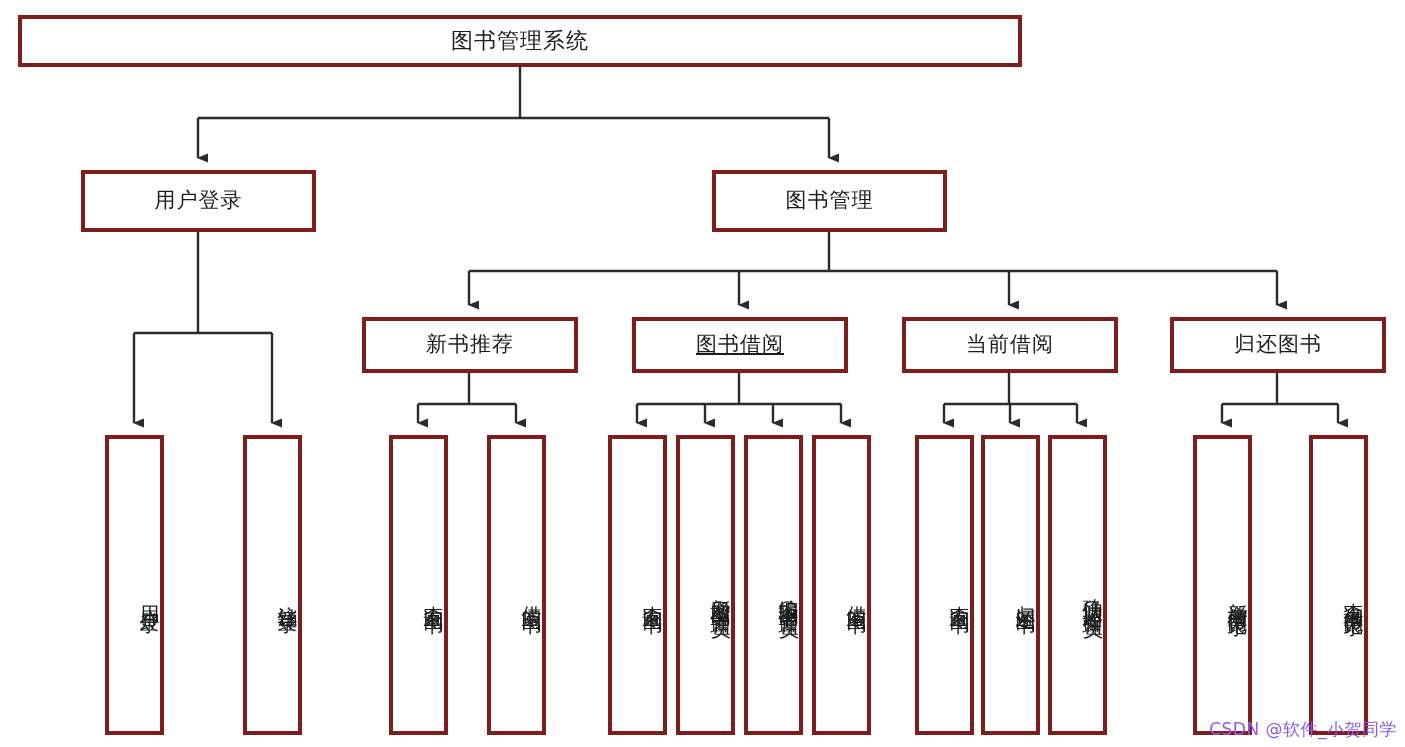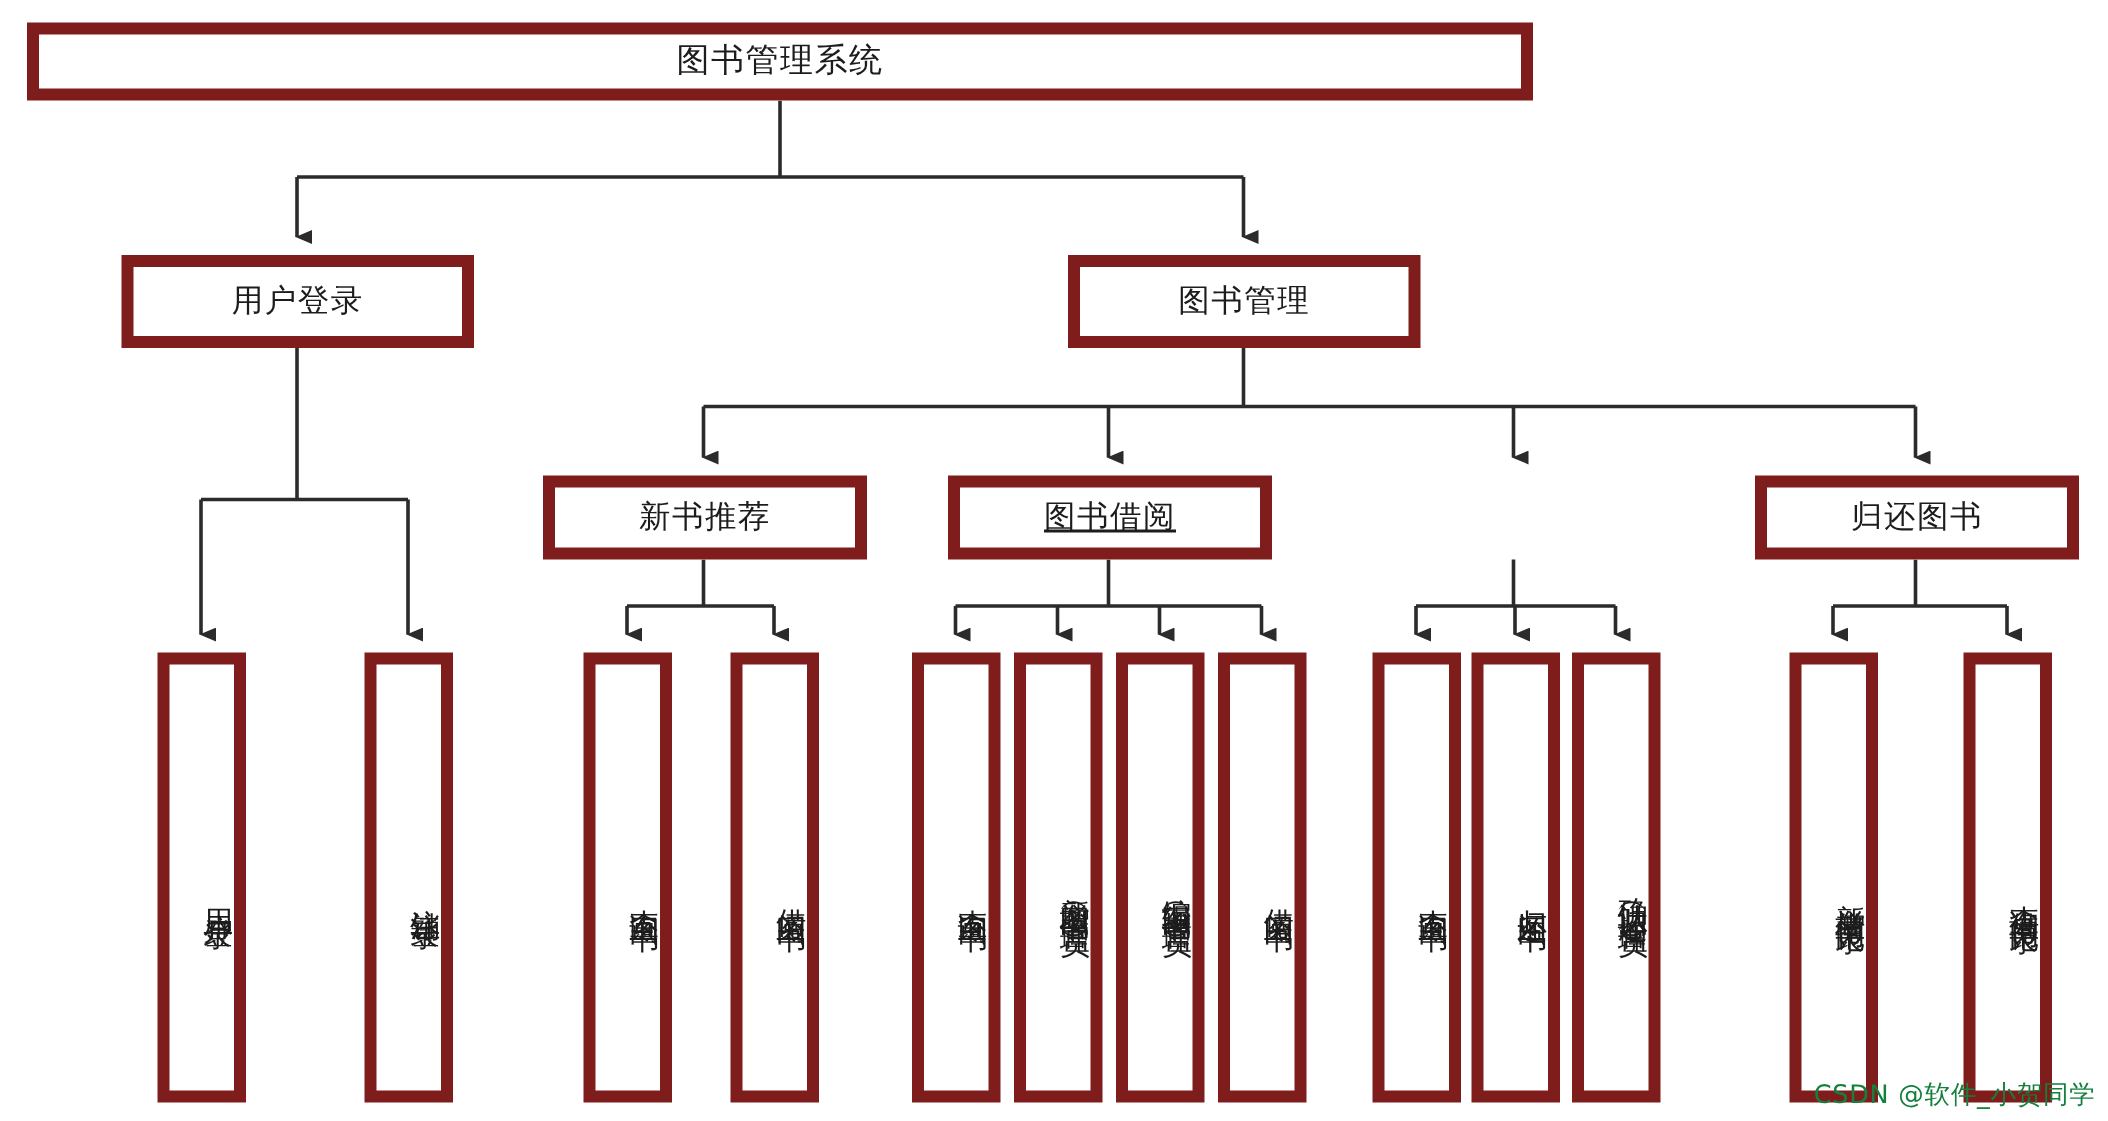--- a/index.html
+++ b/index.html
@@ -21,21 +21,21 @@
   #diagram-svg {
     position: absolute;
     left: 0;
     top: 0;
     width: 1405px;
     height: 747px;
   }
   .node {
     position: absolute;
     box-sizing: border-box;
-    border: 8px solid #7f1d1d;
+    border: 4px solid #7f1d1d;
     background: #ffffff;
     display: flex;
     align-items: center;
     justify-content: center;
     color: #1c1c1c;
     z-index: 3;
     text-align: right;
   }
   .node.h {
     font-size: 21px;
@@ -58,21 +58,21 @@
   .node.v .vlabel {
     writing-mode: vertical-rl;
     text-orientation: upright;
     white-space: nowrap;
   }
   #watermark {
     position: absolute;
     right: 8px;
     bottom: 6px;
     font-size: 17px;
-    color: #15803d;
+    color: #8b5cf6;
     letter-spacing: 0.5px;
     z-index: 6;
     white-space: nowrap;
   }
 </style>
 </head>
 <body>
 
 <div id="diagram-root">
 
@@ -136,20 +136,23 @@
   <div class="node h" style="left:362px; top:317px; width:216px; height:56px;">
     <span>新书推荐</span>
   </div>
 
   <div class="node h" style="left:712px; top:170px; width:235px; height:62px;">
     <span>图书管理</span>
   </div>
   <div class="node h" style="left:632px; top:317px; width:216px; height:56px;text-decoration:underline;">
     <span>图书借阅</span>
   </div>
+  <div class="node h" style="left:902px; top:317px; width:216px; height:56px;">
+    <span>当前借阅</span>
+  </div>
   <div class="node h" style="left:1170px; top:317px; width:216px; height:56px;">
     <span>归还图书</span>
   </div>
 
   <div class="node v" style="left:105px; top:435px; width:59px; height:300px;">
     <span class="vlabel">用户登录</span>
   </div>
   <div class="node v" style="left:243px; top:435px; width:59px; height:300px;">
     <span class="vlabel">注销登录</span>
   </div>

